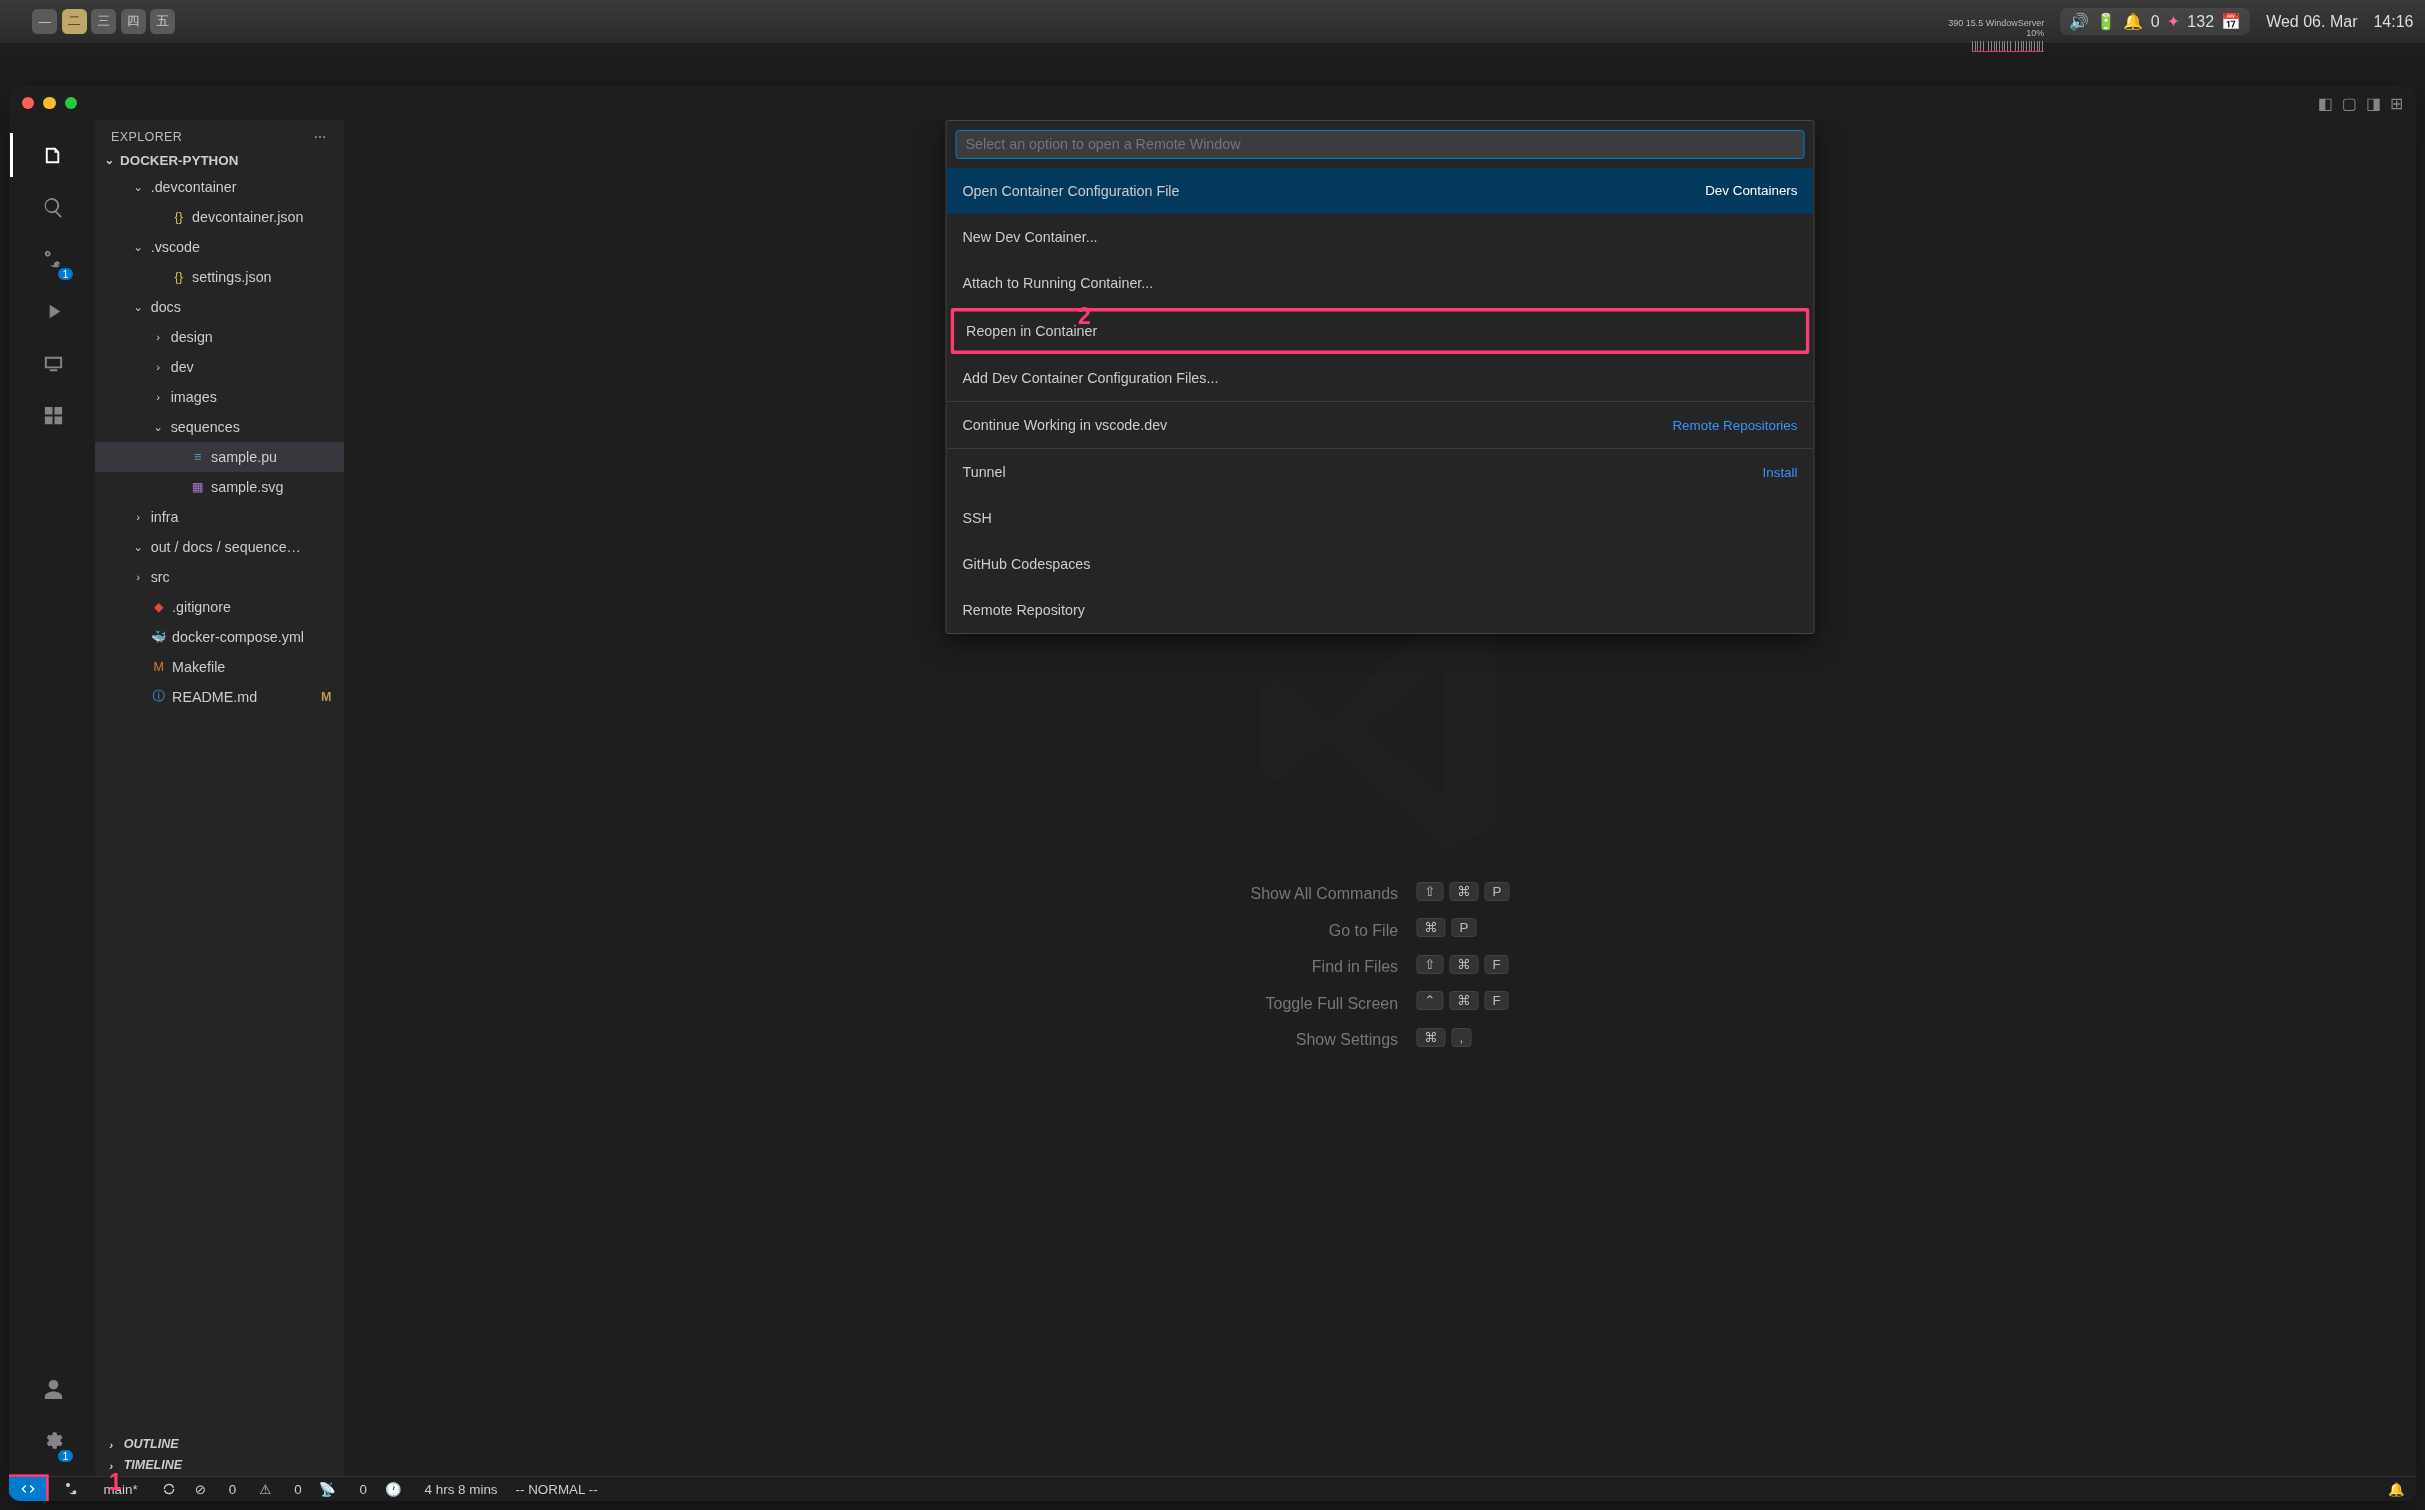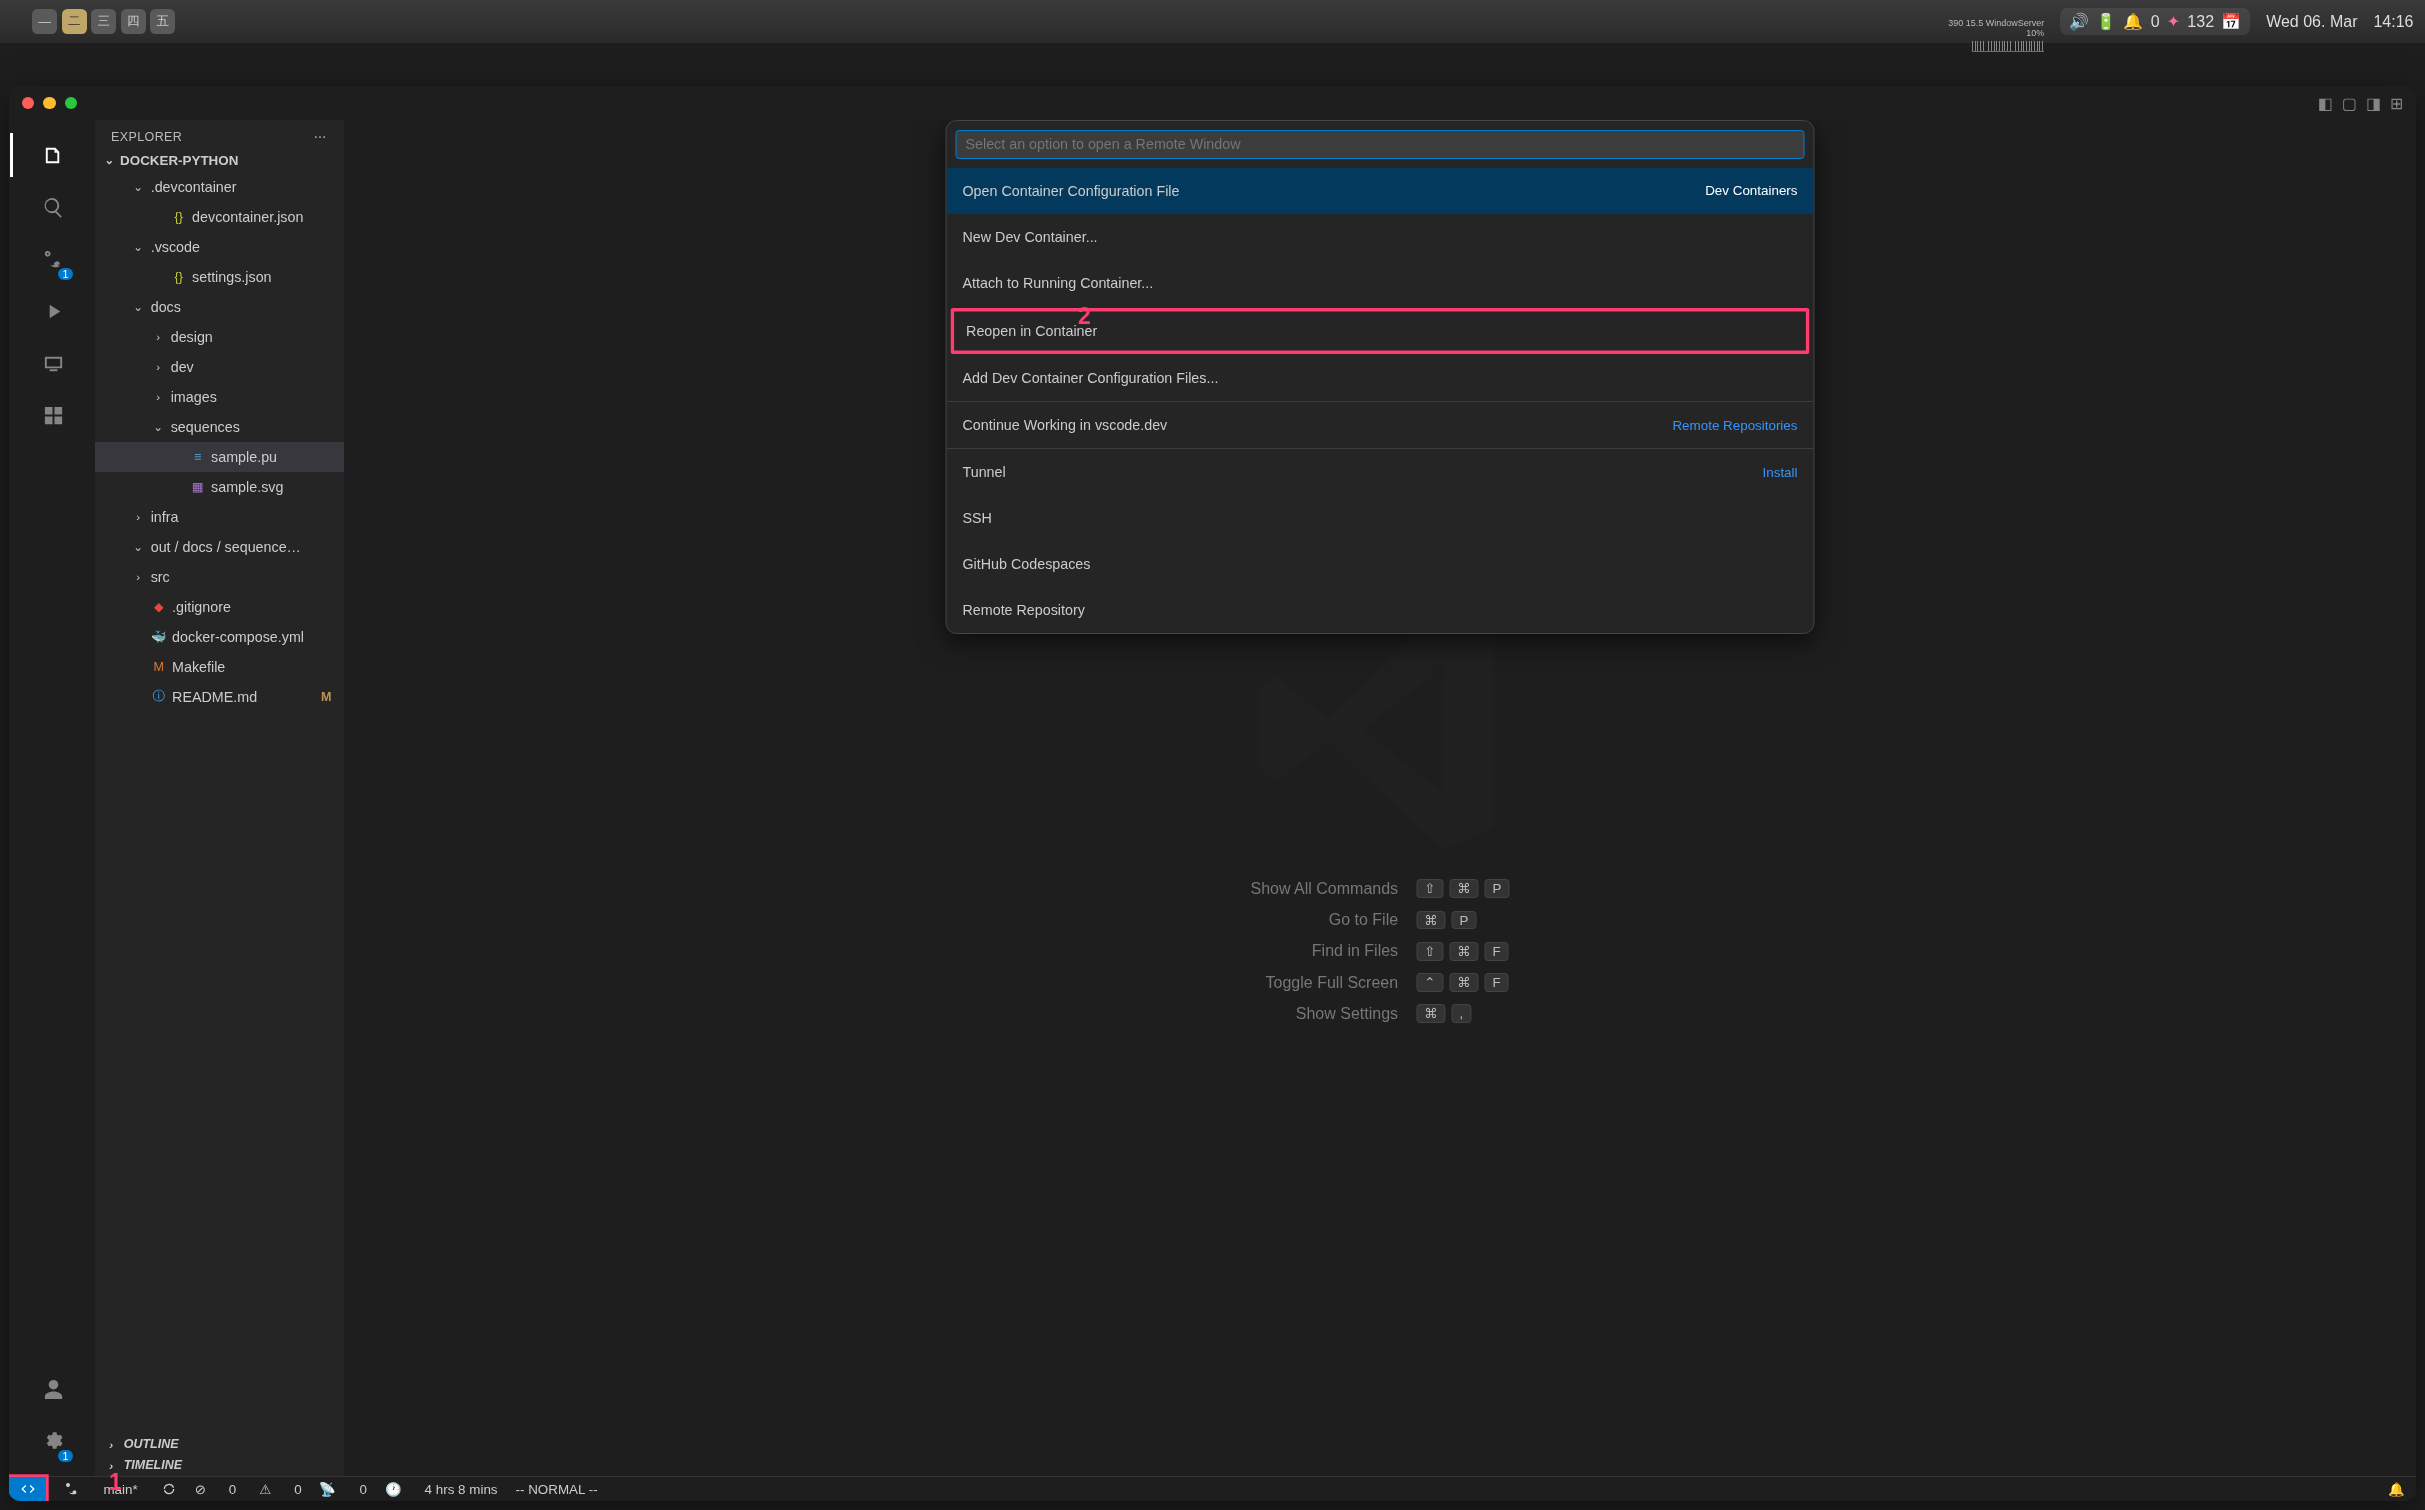--- a/index.html
+++ b/index.html
@@ -52,26 +52,26 @@
     .fi-json { color: #cbcb41; } .fi-pu { color: #519aba; } .fi-svg { color: #a074c4; }
     .fi-git { color: #e8453c; } .fi-docker { color: #0db7ed; } .fi-make { color: #e37933; } .fi-readme { color: #42a5f5; }
     .mod-badge { position: absolute; right: 12.5px; color: #c09553; font-weight: 600; font-size: 12.5px; }
     .sb-bottom { margin-top: auto; }
     .sb-collapsed { display: flex; align-items: center; gap: 5.4px; padding: 3.6px 9px; font-size: 12.5px; font-weight: 700; color: #ccc; font-style: italic; }
     
     
     .editor { flex: 1; background: #1e1e1e; position: relative; display: flex; flex-direction: column; }
     .watermark { position: absolute; top: 50%; left: 50%; transform: translate(-50%, -60%); opacity: 0.05; font-size: 287px; }
     .shortcuts { position: absolute; top: 56%; left: 50%; transform: translateX(-50%); display: grid; grid-template-columns: auto auto; gap: 12.5px 18px; align-items: center; color: #777; font-size: 16px; }
-    .sc-label { text-align: right; }
+    .sc-label { text-align: right; margin-top: 6px; }
     .sc-keys { display: flex; gap: 5.4px; }
     .kbd { background: #333; border: 0.9px solid #444; border-radius: 3.6px; padding: 0.9px 7.2px; font-size: 13.4px; color: #bbb; }
     
     
-    .palette { position: absolute; top: 0; left: 50%; transform: translateX(-50%); width: 869px; background: #252526; border: 0.9px solid #454545; border-radius: 11px; box-shadow: 0 7.2px 27px rgba(0,0,0,0.6); z-index: 100; overflow: hidden; }
+    .palette { position: absolute; top: 0; left: 50%; transform: translateX(-50%); width: 869px; background: #252526; border: 0.9px solid #454545; border-radius: 2px; box-shadow: 0 7.2px 27px rgba(0,0,0,0.6); z-index: 100; overflow: hidden; }
     .pal-input { margin: 9px; width: calc(100% - 18px); background: #3c3c3c; border: 0.9px solid #007fd4; color: #ccc; padding: 5.4px 9px; font-size: 14.3px; border-radius: 3.6px; outline: none; }
     .pal-list { }
     .pal-item { display: flex; justify-content: space-between; align-items: center; padding: 5.4px 16px; font-size: 14.3px; cursor: pointer; height: 46px; }
     .pal-item.active { background: #04395e; }
     .pal-item.highlighted { box-shadow: inset 0 0 0 3.6px #ff3b6f; margin: 1.8px 3.6px; border-radius: 2.7px; }
     .pal-right { color: #3794ff; font-size: 13.4px; }
     .pal-item.active .pal-right { color: #fff; font-weight: 400; }
     .pal-sep { border-top: 0.9px solid #3c3c3c; margin: 0; }
     
     .annot { position: absolute; color: #ff3b6f; font-size: 23px; font-weight: 800; z-index: 200; }

